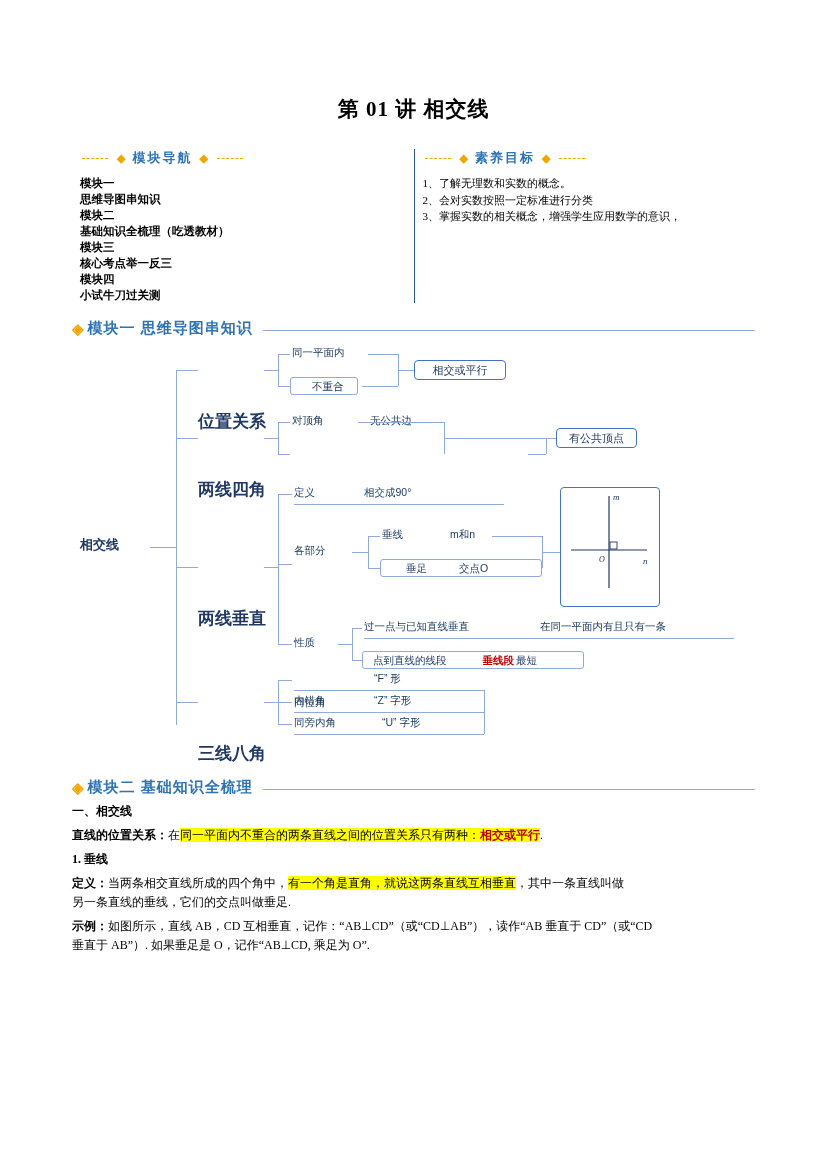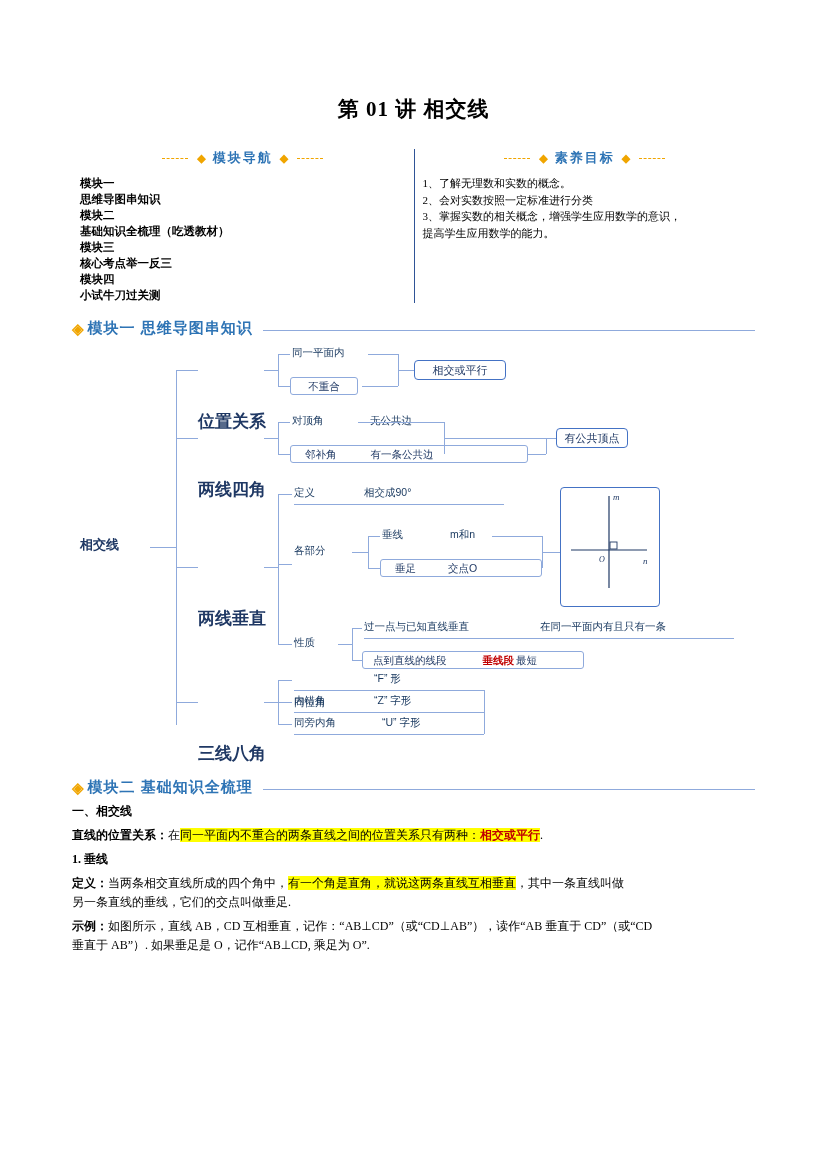--- a/index.html
+++ b/index.html
@@ -43,21 +43,20 @@
   .hdr-col {
     flex: 0 0 50%;
     box-sizing: border-box;
     padding: 0 8px;
     position: relative;
   }
   .hdr-col.right {
     border-left: 1px solid #2f5496;
   }
   .hdr-banner {
-    text-align: center;
     font-weight: bold;
     font-size: 13px;
     color: #2e74b5;
     letter-spacing: 2px;
     position: relative;
     height: 18px;
     line-height: 18px;
   }
   .hdr-banner .deco {
     color: #f0a500;
@@ -141,21 +140,21 @@
   .mm-plain {
     color: #17375e;
   }
   .mm-box {
     border: 1px solid #8faadc;
     border-radius: 3px;
     background: #fff;
     text-align: center;
     line-height: 16px;
     height: 18px;
-    padding: 0 10px;
+    padding: 0 21px;
   }
   .mm-box2 {
     border: 1.4px solid #4472c4;
     border-radius: 4px;
     background: #fff;
     text-align: center;
     line-height: 18px;
     height: 20px;
     padding: 0 7px;
     font-size: 11px;
@@ -239,21 +238,20 @@
       </div>
     </div>
     <div class="hdr-col right">
       <div class="hdr-banner">
         <span class="dashes"></span><span class="deco">◆</span><span>素养目标</span><span class="deco">◆</span><span class="dashes"></span>
       </div>
       <div class="goal-list">
         <p>1、了解无理数和实数的概念。</p>
         <p>2、会对实数按照一定标准进行分类</p>
         <p>3、掌握实数的相关概念，增强学生应用数学的意识，</p>
-        <p>提高学生应用数学的能力。</p>
       </div>
     </div>
   </div>
 
   <div class="section-head">
     <span class="dbl-arrow">◈</span>
     <span class="sh-text">模块一 思维导图串知识</span>
     <span class="sh-rule"></span>
   </div>
 
@@ -289,31 +287,27 @@
 
     <div class="mm-node mm-box2" style="left:342px; top:18px; width:92px;">相交或平行</div>
 
     <div class="mm-line mm-h" style="left:192px; top:96px; width:14px;"></div>
     <div class="mm-line mm-v" style="left:206px; top:80px; height:32px;"></div>
     <div class="mm-line mm-h" style="left:206px; top:80px; width:12px;"></div>
     <div class="mm-line mm-h" style="left:206px; top:112px; width:12px;"></div>
 
     <div class="mm-node mm-plain" style="left:220px; top:72px;">对顶角</div>
     <div class="mm-node mm-plain" style="left:298px; top:72px;">无公共边</div>
-    <div class="mm-node mm-box" style="left:218px; top:103px; width:238px;">
-      <span style="float:left; padding-left:4px;">邻补角</span>
-      <span style="float:left; padding-left:34px;">有一条公共边</span>
-    </div>
     <div class="mm-line mm-h" style="left:286px; top:80px; width:86px;"></div>
     <div class="mm-line mm-v" style="left:372px; top:80px; height:32px;"></div>
     <div class="mm-line mm-h" style="left:456px; top:112px; width:18px;"></div>
     <div class="mm-line mm-v" style="left:474px; top:96px; height:16px;"></div>
     <div class="mm-line mm-h" style="left:372px; top:96px; width:112px;"></div>
 
-    <div class="mm-node mm-box2" style="left:484px; top:86px; width:72px;">有公共顶点</div>
+    <div class="mm-node mm-box2" style="left:484px; top:86px; width:81px;">有公共顶点</div>
 
     <div class="mm-line mm-h" style="left:192px; top:225px; width:14px;"></div>
     <div class="mm-line mm-v" style="left:206px; top:152px; height:150px;"></div>
     <div class="mm-line mm-h" style="left:206px; top:152px; width:14px;"></div>
     <div class="mm-line mm-h" style="left:206px; top:222px; width:14px;"></div>
     <div class="mm-line mm-h" style="left:206px; top:302px; width:14px;"></div>
 
     <div class="mm-node mm-plain" style="left:222px; top:144px;">定义</div>
     <div class="mm-node mm-plain" style="left:292px; top:144px;">相交成90°</div>
     <div class="mm-line mm-h" style="left:222px; top:162px; width:210px;"></div>

